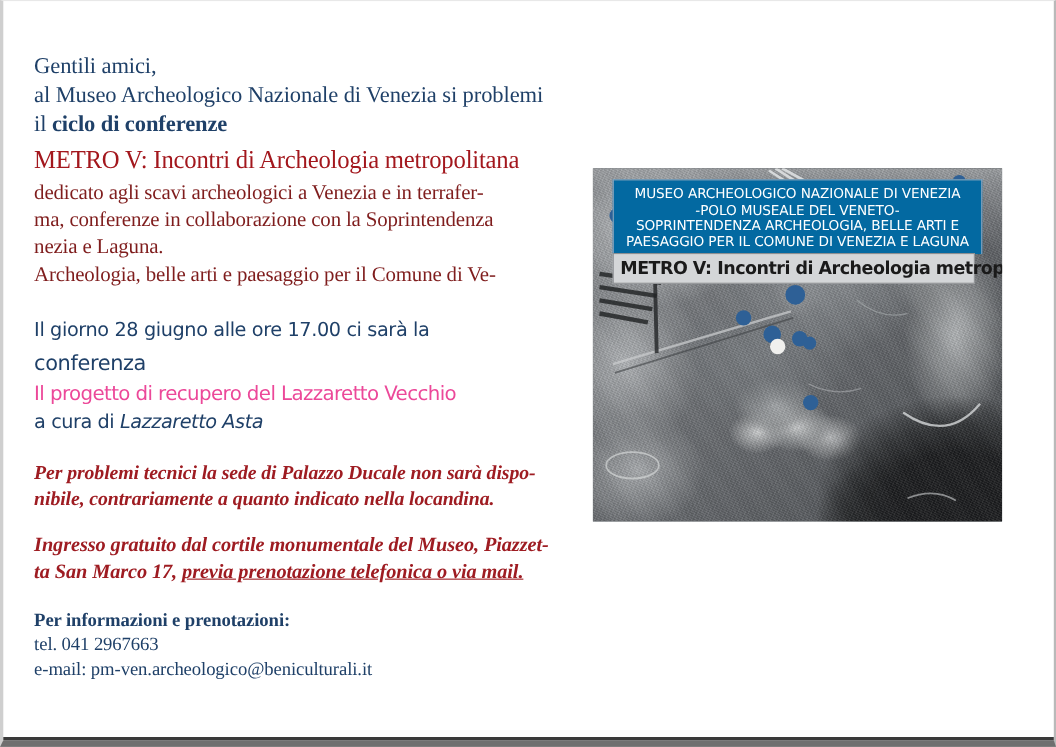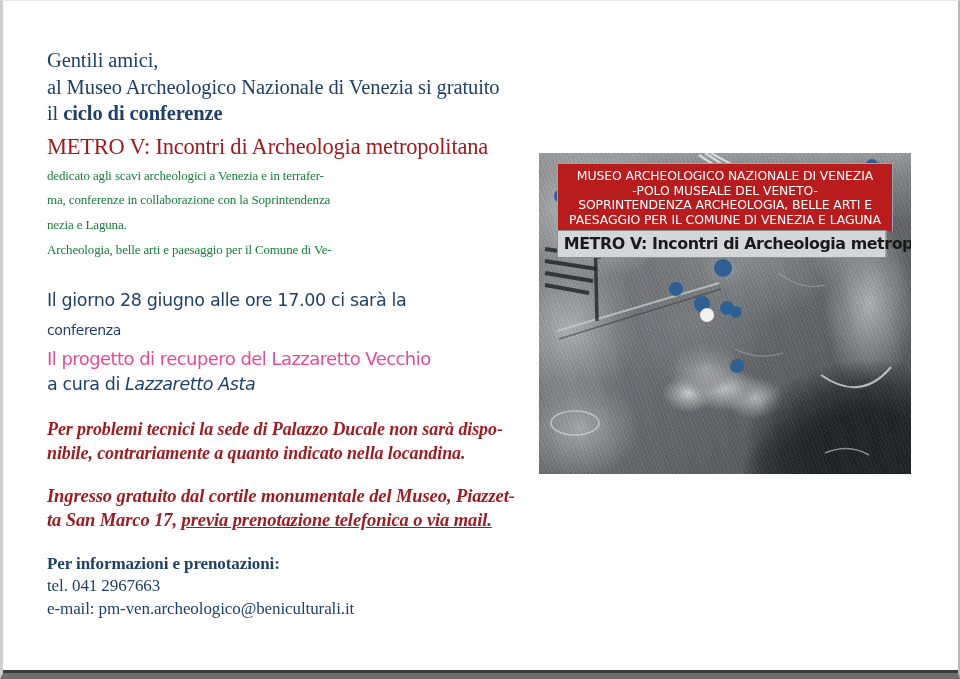--- a/index.html
+++ b/index.html
@@ -32,21 +32,21 @@
     position: absolute;
     left: 0; right: 0; bottom: 0;
     height: 3px;
     background: #3a3a3a;
     pointer-events: none;
   }
 
   
   #text-column {
     position: absolute;
-    left: 44px;
+    left: 28px;
     top: 46px;
     width: 478px;
   }
 
   
   #intro-block {
     font-size: 20.5px;
     line-height: 26.5px;
     color: #1f4068;
     letter-spacing: -0.1px;
@@ -60,23 +60,23 @@
     color: #a3171d;
     margin-top: 4px;
     white-space: nowrap;
     transform: scaleX(0.955);
     transform-origin: left center;
     letter-spacing: -0.2px;
   }
 
   
   #description {
-    font-size: 13px;
+    font-size: 19px;
     line-height: 24.8px;
-    color: #15803d;
+    color: #7f1d1d;
     text-align: justify;
     margin-top: 3px;
     width: 470px;
     letter-spacing: -0.15px;
     font-family: Liberation Serif, serif;
   }
   #description .ln { display: block; white-space: nowrap; }
 
   
   #event-block {
@@ -84,21 +84,21 @@
     margin-top: 22px;
     color: #1f4068;
   }
   #line-date {
     font-size: 17.5px;
     line-height: 30px;
     letter-spacing: -0.35px;
   }
   #line-date .b { font-weight: normal; }
   #line-conferenza {
-    font-size: 14px;
+    font-size: 19px;
     line-height: 30px;
     letter-spacing: -0.35px;
   }
   #line-lecture {
     color: #ec4899;
     font-size: 18px;
     line-height: 25px;
     letter-spacing: -0.55px;
     margin-top: 1px;
   }
@@ -216,21 +216,21 @@
     background: #f0f0ee;
   }
 
   
   #banner-institution {
     position: absolute;
     left: 18px;
     top: 10px;
     width: 336px;
     box-sizing: border-box;
-    background: #b91c1c;
+    background: #0369a1;
     border: 1.5px solid #8fa7bd;
     border-bottom: none;
     padding: 5px 4px 4px 4px;
     text-align: center;
     font-family: "DejaVu Sans", "Liberation Sans", sans-serif;
     color: #ffffff;
     font-size: 12.4px;
     line-height: 14.6px;
     letter-spacing: -0.1px;
   }
@@ -261,21 +261,21 @@
 
 <div id="page-sheet">
 
   <div id="text-column">
 
     <div id="intro-block">
       <div>
         <span>Gentili amici,</span>
       </div>
       <div>
-        <span>al Museo Archeologico Nazionale di Venezia </span><span>si gratuito</span>
+        <span>al Museo Archeologico Nazionale di Venezia </span><span>si problemi</span>
       </div>
       <div>
         <span>il </span><span class="b">ciclo di conferenze</span>
       </div>
     </div>
 
     <div id="metro-title">METRO V: Incontri di  Archeologia metropolitana</div>
 
     <div id="description">
       <span class="ln">dedicato agli scavi archeologici a Venezia e in terrafer-</span>

